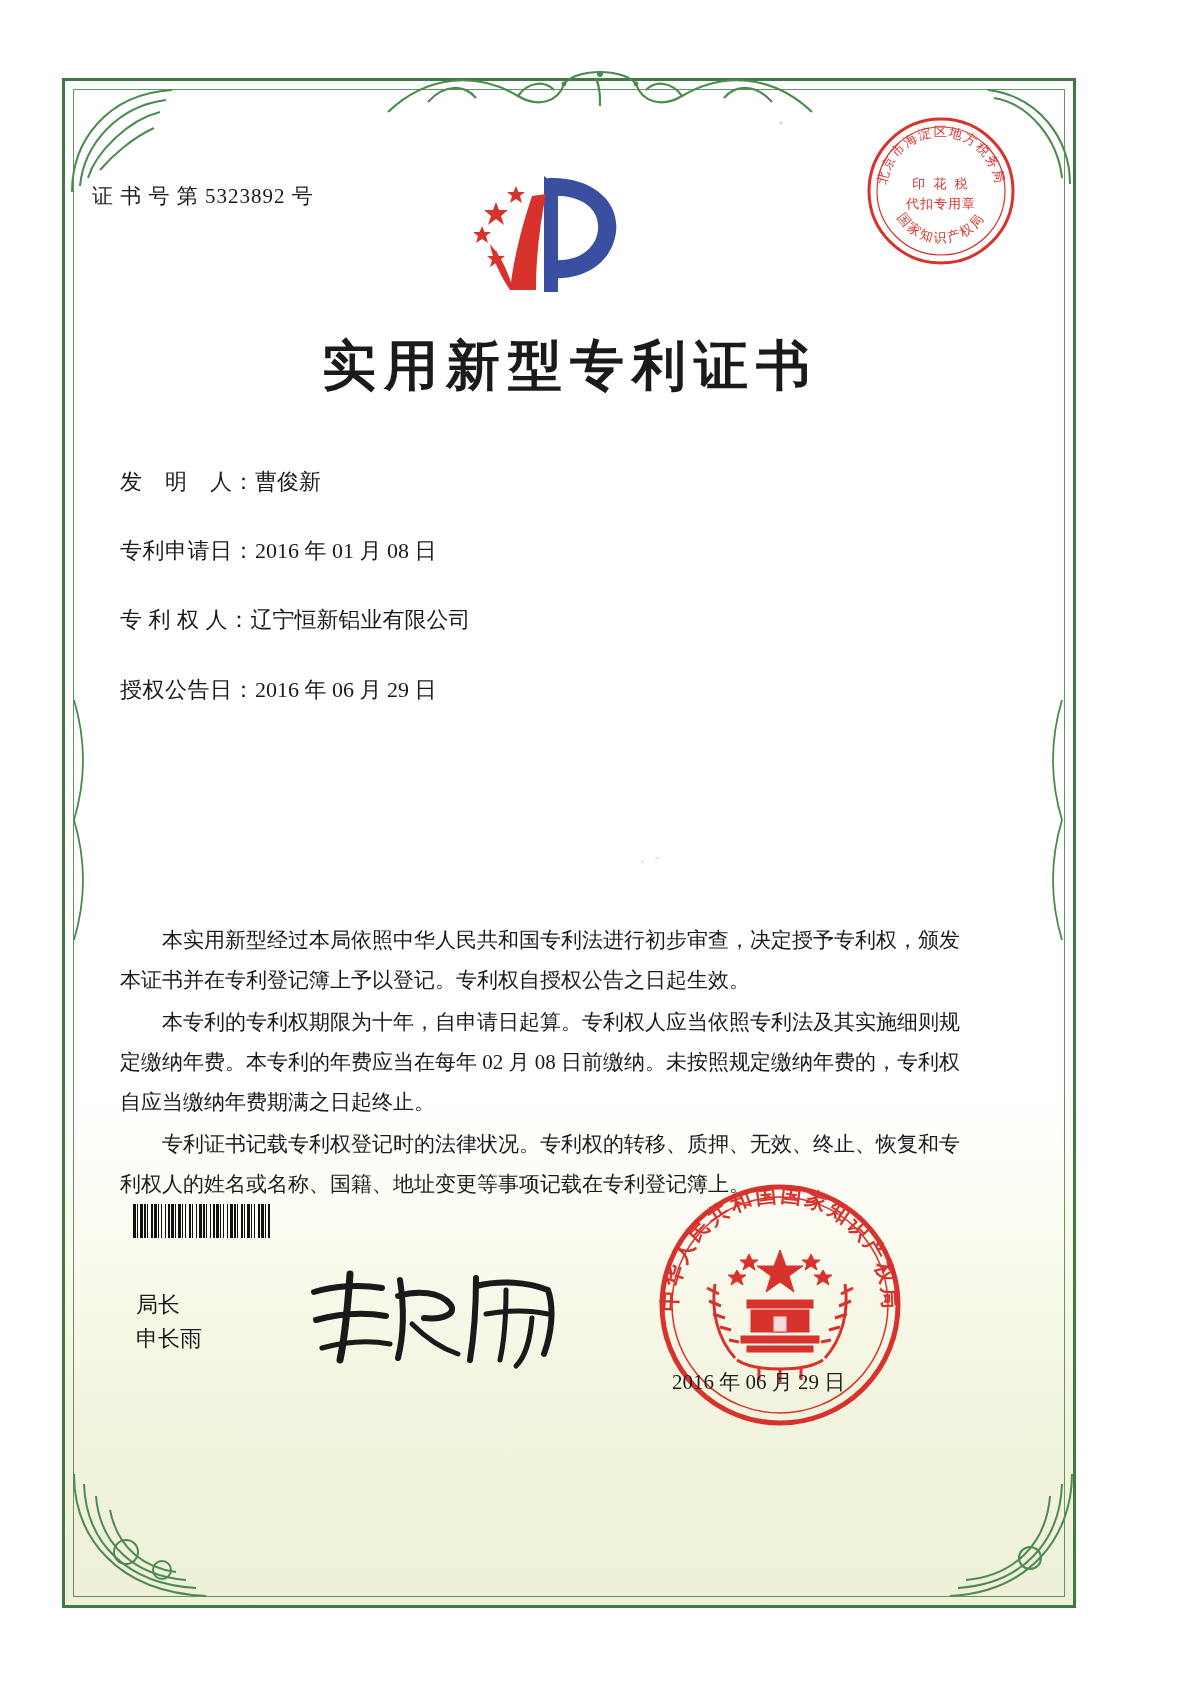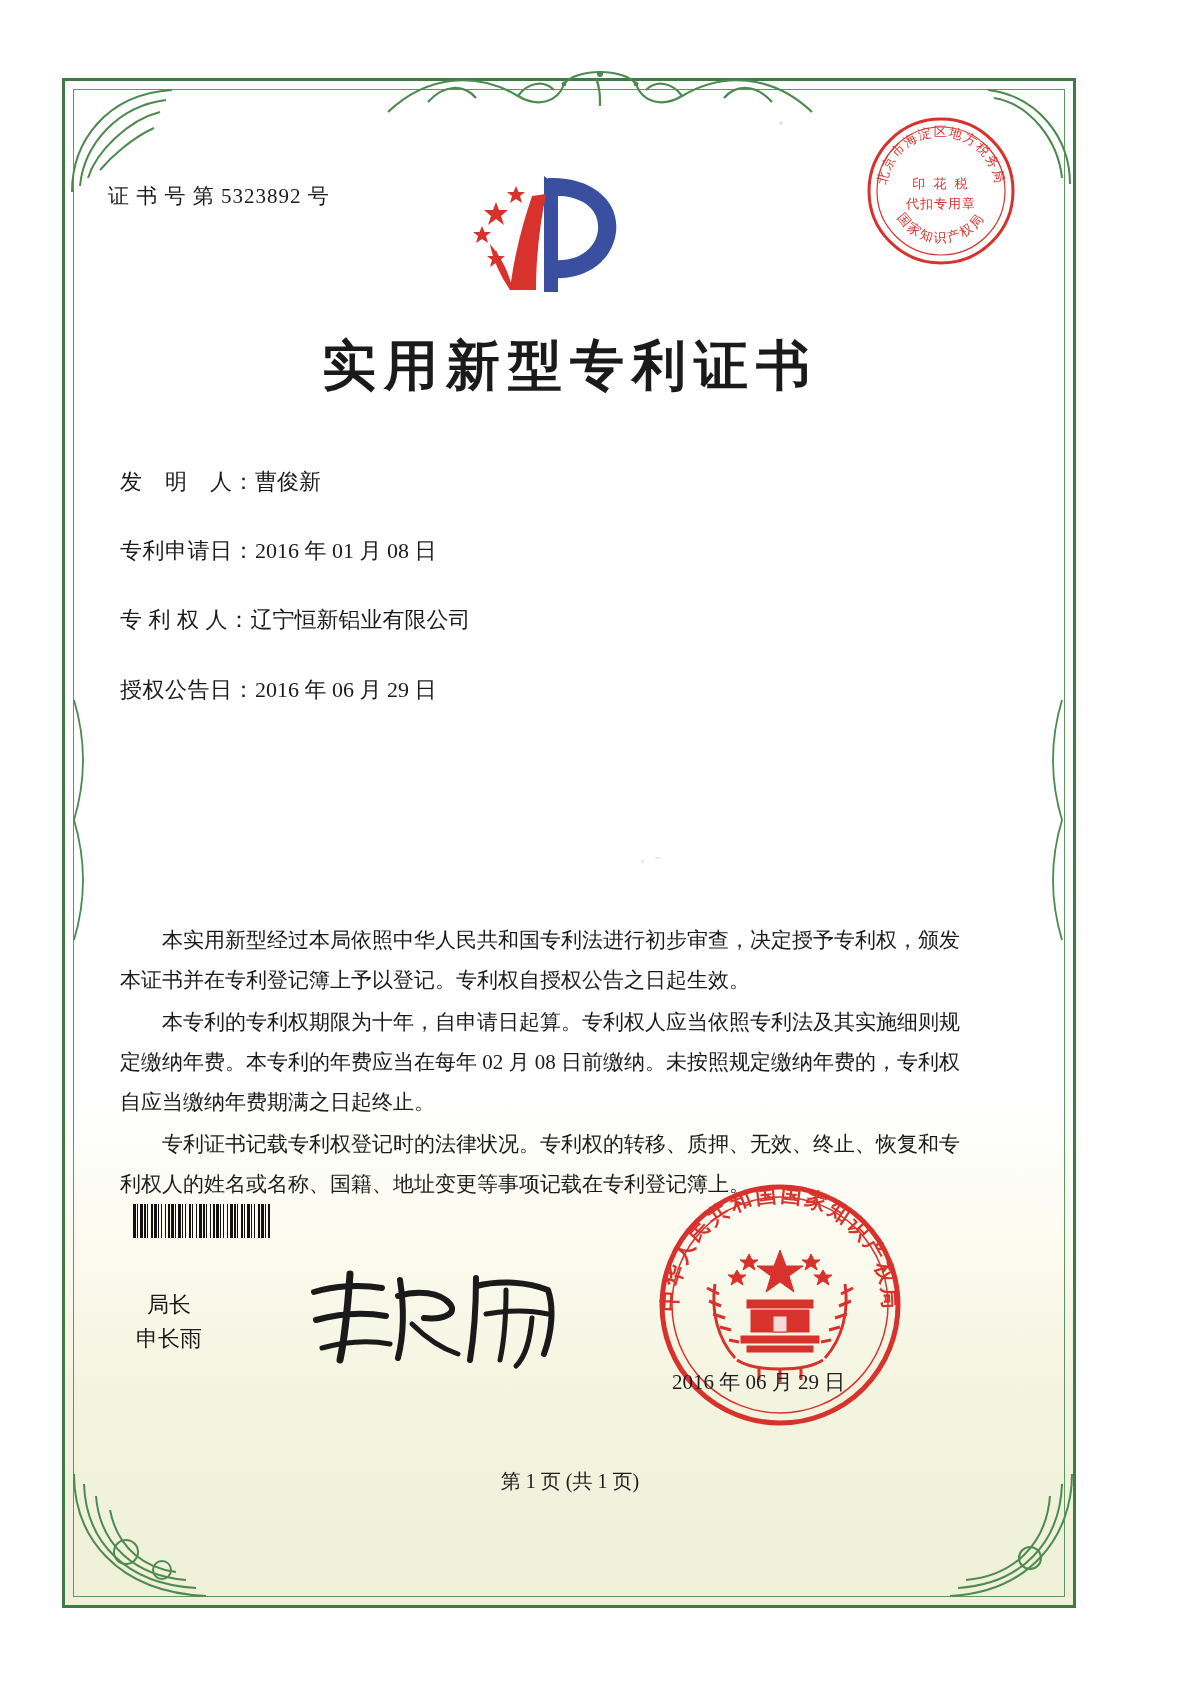--- a/index.html
+++ b/index.html
@@ -48,21 +48,21 @@
     pointer-events: none;
   }
 
   
   .orn { position: absolute; pointer-events: none; }
   .orn svg { display: block; }
 
   
   .cert-no {
     position: absolute;
-    left: 108px; top: 182px;
+    left: 92px; top: 182px;
     font-size: 21px;
     letter-spacing: 1px;
     white-space: nowrap;
   }
 
   .logo {
     position: absolute;
     left: 470px; top: 160px;
     width: 170px; height: 150px;
   }
@@ -120,21 +120,20 @@
     overflow: hidden;
   }
   .barcode i { display: block; height: 100%; background: #111; }
 
   
   .sig-labels {
     position: absolute;
     left: 136px; top: 1288px;
     font-size: 22px;
     line-height: 34px;
-    text-align: center;
   }
   .signature {
     position: absolute;
     left: 300px; top: 1262px;
     width: 270px; height: 110px;
   }
 
   
   .seal {
     position: absolute;
@@ -454,19 +453,18 @@
           <path d="M186 114 L198 108 M184 126 L196 121 M180 138 L192 134 M174 150 L185 147 M166 162 L176 160"></path>
           <path d="M82 180 C100 192, 150 192, 168 180"></path>
           <path d="M104 188 L104 200 M125 190 L125 202 M146 188 L146 200"></path>
         </g>
       </g>
     </svg>
   </div>
 
   <div class="seal-date">2016 年 06 月 29 日</div>
 
-  <div class="footer">第 1 页 (共 1 页)</div>
 
   <div class="speck" style="left:779px; top:121px; width:4px; height:4px;"></div>
   <div class="speck" style="left:641px; top:860px; width:3px; height:3px;"></div>
   <div class="speck" style="left:655px; top:857px; width:5px; height:2px;"></div>
 
 </div>
 
 </body></html>

